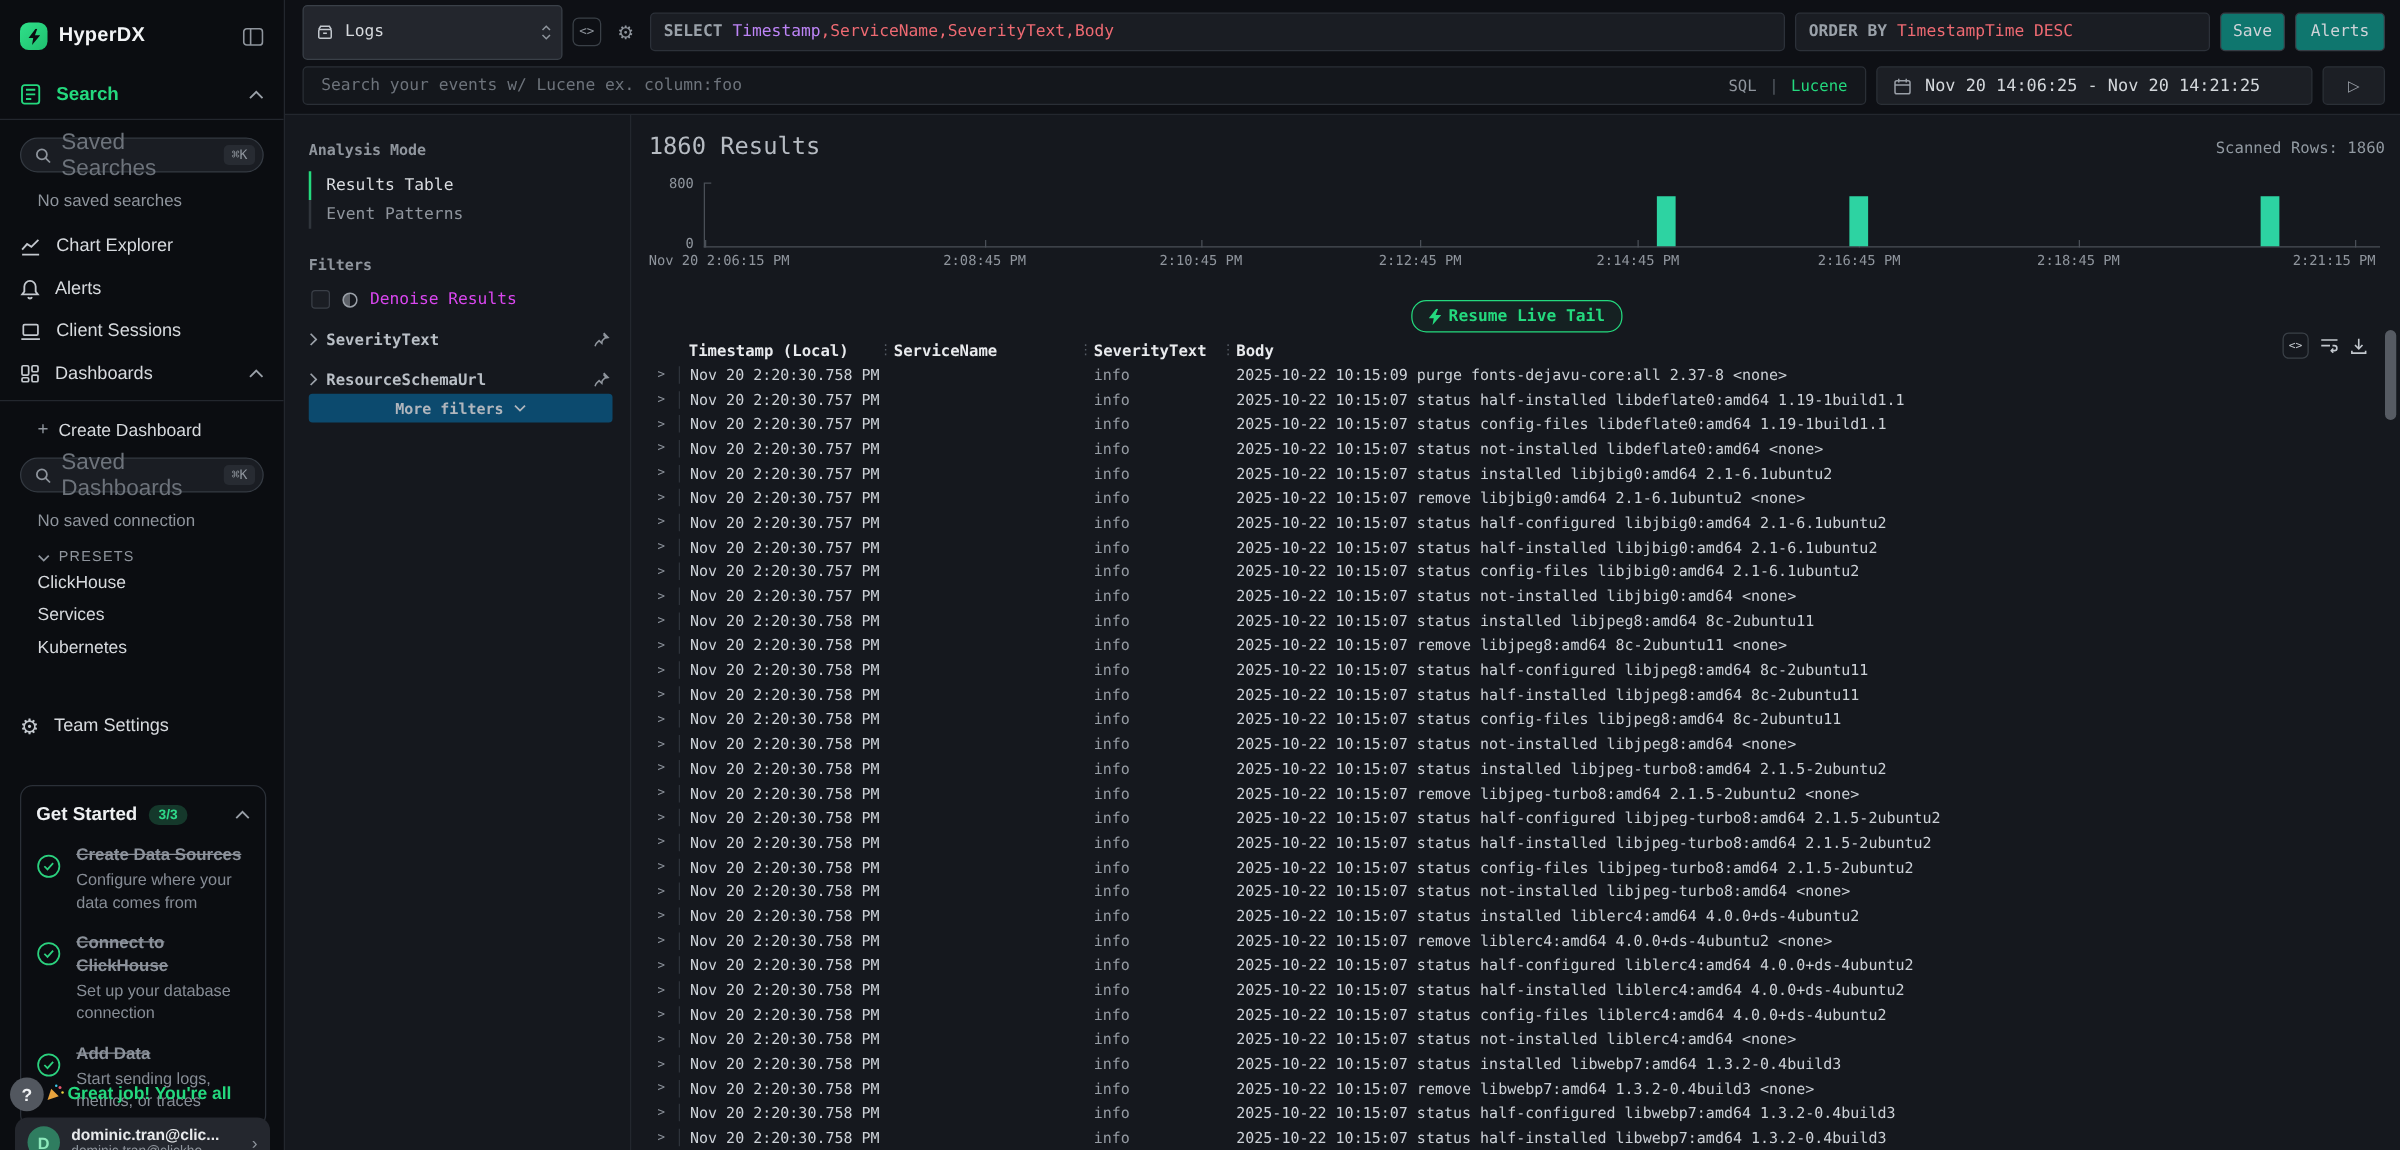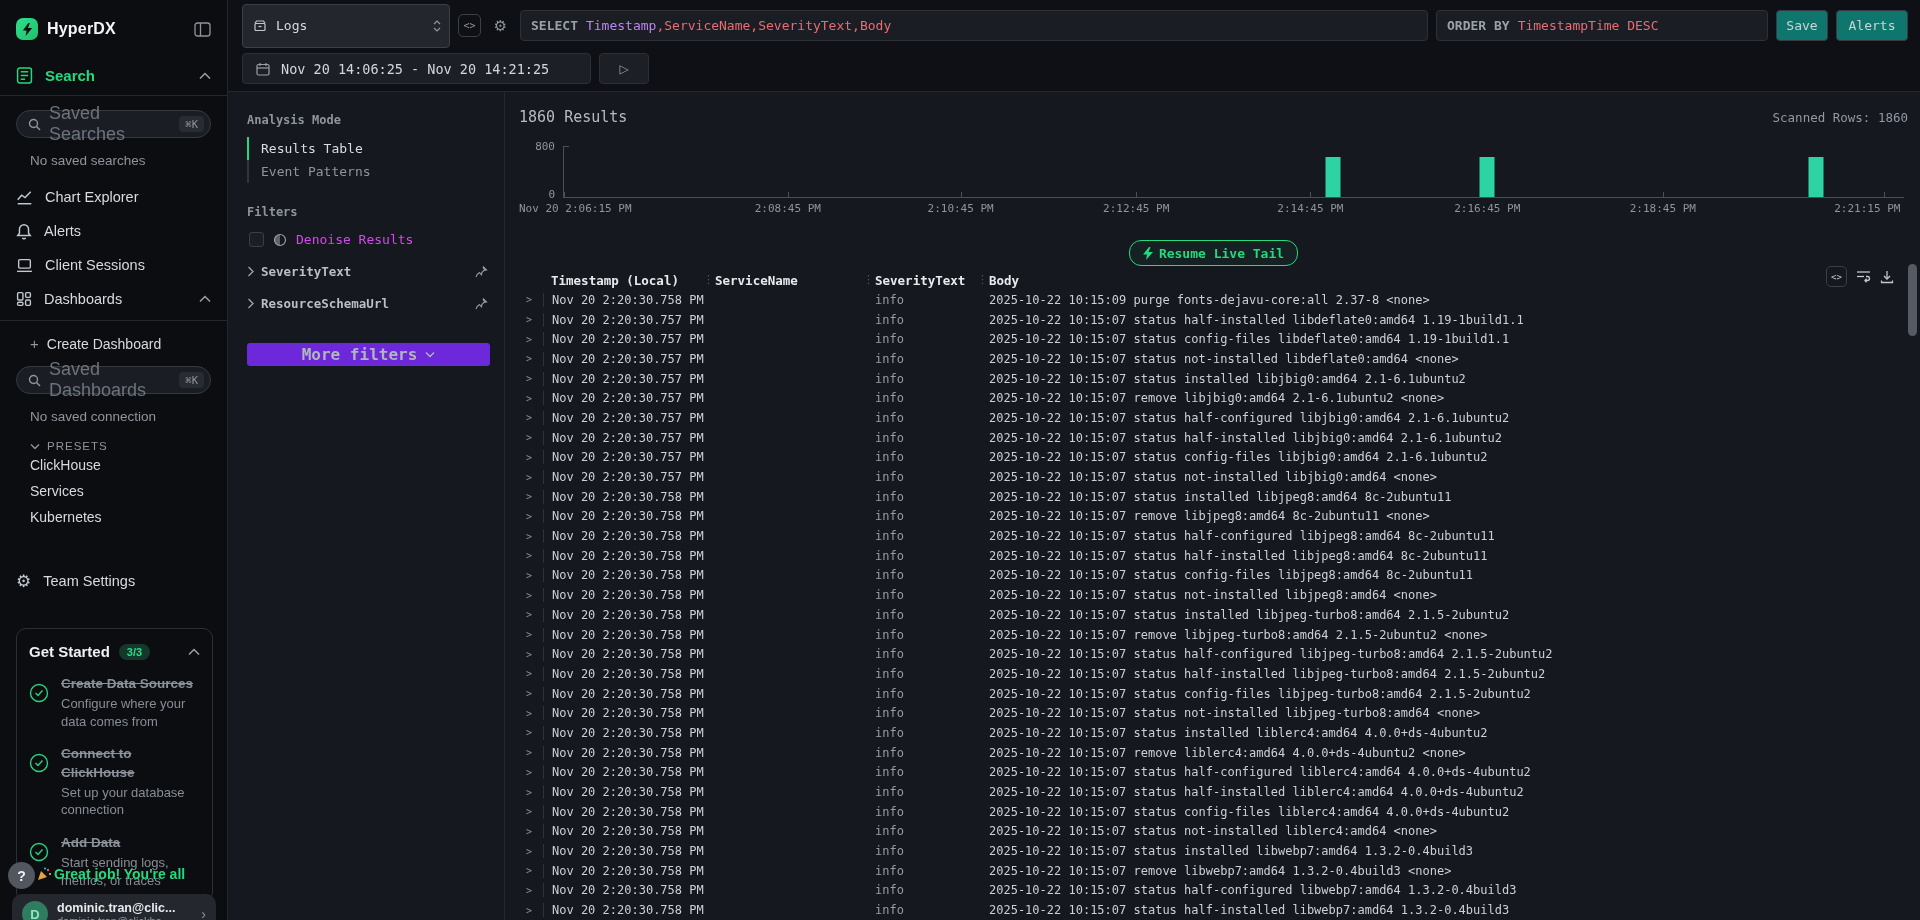--- a/index.html
+++ b/index.html
@@ -87,26 +87,26 @@
   .panel-lbl{font-family:"DejaVu Sans Mono",monospace;font-weight:bold;font-size:12px;color:var(--muted);}
   .modes{margin-top:10px;}
   .mode-item{border-left:2px solid #30353c;padding:4px 0 4px 12px;font-family:"DejaVu Sans Mono",monospace;font-size:13px;color:var(--muted);}
   .mode-item.active{border-left-color:var(--green);color:#d9dce0;}
   .filters-lbl{margin-top:22px;}
   .denoise-row{margin-top:13px;display:flex;align-items:center;gap:9px;padding-left:2px;}
   .checkbox{width:15px;height:15px;background:#1b1e24;border:1px solid #3a3f47;border-radius:3px;}
   .denoise-lbl{font-family:"DejaVu Sans Mono",monospace;font-size:13px;color:#d946ef;}
   .fgroup{margin-top:17px;display:flex;align-items:center;gap:7px;}
   .fgroup .glbl{font-family:"DejaVu Sans Mono",monospace;font-weight:bold;font-size:12.5px;color:#b9bfc6;flex:1;}
-  .more-filters{margin-top:32px;width:243px;height:23px;background:#6d28d9;border-radius:3px;display:flex;align-items:center;justify-content:center;gap:8px;font-family:"DejaVu Sans Mono",monospace;font-weight:bold;font-size:16px;color:#b0b6bd;}
+  .more-filters{margin-top:4px;width:243px;height:23px;background:#0c4a6e;border-radius:3px;display:flex;align-items:center;justify-content:center;gap:8px;font-family:"DejaVu Sans Mono",monospace;font-weight:bold;font-size:12px;color:#b0b6bd;}
 
   
   .results{flex:1;position:relative;padding:16px 12px 0 14px;overflow:hidden;}
   .res-head{display:flex;justify-content:space-between;align-items:center;height:18px;}
-  .res-count{font-family:"DejaVu Sans Mono",monospace;font-size:15px;color:#b6bbc2;}
+  .res-count{font-family:"DejaVu Sans Mono",monospace;font-size:19px;color:#b6bbc2;}
   .res-scanned{font-family:"DejaVu Sans Mono",monospace;font-size:12.5px;color:#9199a1;}
   .chart-wrap{margin-top:16px;height:72px;position:relative;}
   .ylab{position:absolute;width:36px;text-align:right;font-family:"DejaVu Sans Mono",monospace;font-size:11px;color:var(--muted);}
   .ylab.top{top:-2px;left:0;}
   .ylab.zero{top:46px;left:0;}
   .plot{position:absolute;left:44px;right:4px;top:4px;height:52px;border-left:1px solid #4a4f57;border-bottom:1px solid #4a4f57;}
   .plot::before{content:"";position:absolute;left:0;top:0;width:5px;height:1px;background:#4a4f57;}
   .xtick{position:absolute;bottom:-1px;width:1px;height:6px;background:#4a4f57;}
   .xlabel{position:absolute;top:56px;transform:translateX(-50%);font-family:"DejaVu Sans Mono",monospace;font-size:11px;color:var(--muted);white-space:nowrap;}
   .xlabel.first{transform:translateX(-40%);}
@@ -334,20 +334,26 @@
           <span><span class="tok-purple">Timestamp</span><span class="tok-red">,ServiceName,SeverityText,Body</span></span>
         </div>
         <div class="sql-input mono ob-input">
           <span class="kw">ORDER BY</span>
           <span class="ob-val">TimestampTime DESC</span>
         </div>
         <button class="btn save mono">Save</button>
         <button class="btn alerts mono">Alerts</button>
       </div>
       <div class="tb-row">
+        <div class="lucene-input mono">
+          <span class="ph">Search your events w/ Lucene ex. column:foo</span>
+          <span class="lang-sql">SQL</span>
+          <span class="lang-div">|</span>
+          <span class="lang-lucene">Lucene</span>
+        </div>
         <div class="daterange mono">
           <svg width="14" height="14" viewBox="0 0 14 14" fill="none" stroke="#9aa0a8" stroke-width="1.2">
               <rect x="1" y="2.5" width="12" height="10.5" rx="1.5"></rect>
               <line x1="1" y1="6" x2="13" y2="6"></line>
               <line x1="4" y1="1" x2="4" y2="4"></line>
               <line x1="10" y1="1" x2="10" y2="4"></line>
             </svg>
           <span>Nov 20 14:06:25 - Nov 20 14:21:25</span>
         </div>
         <button class="run-btn">▷</button>

